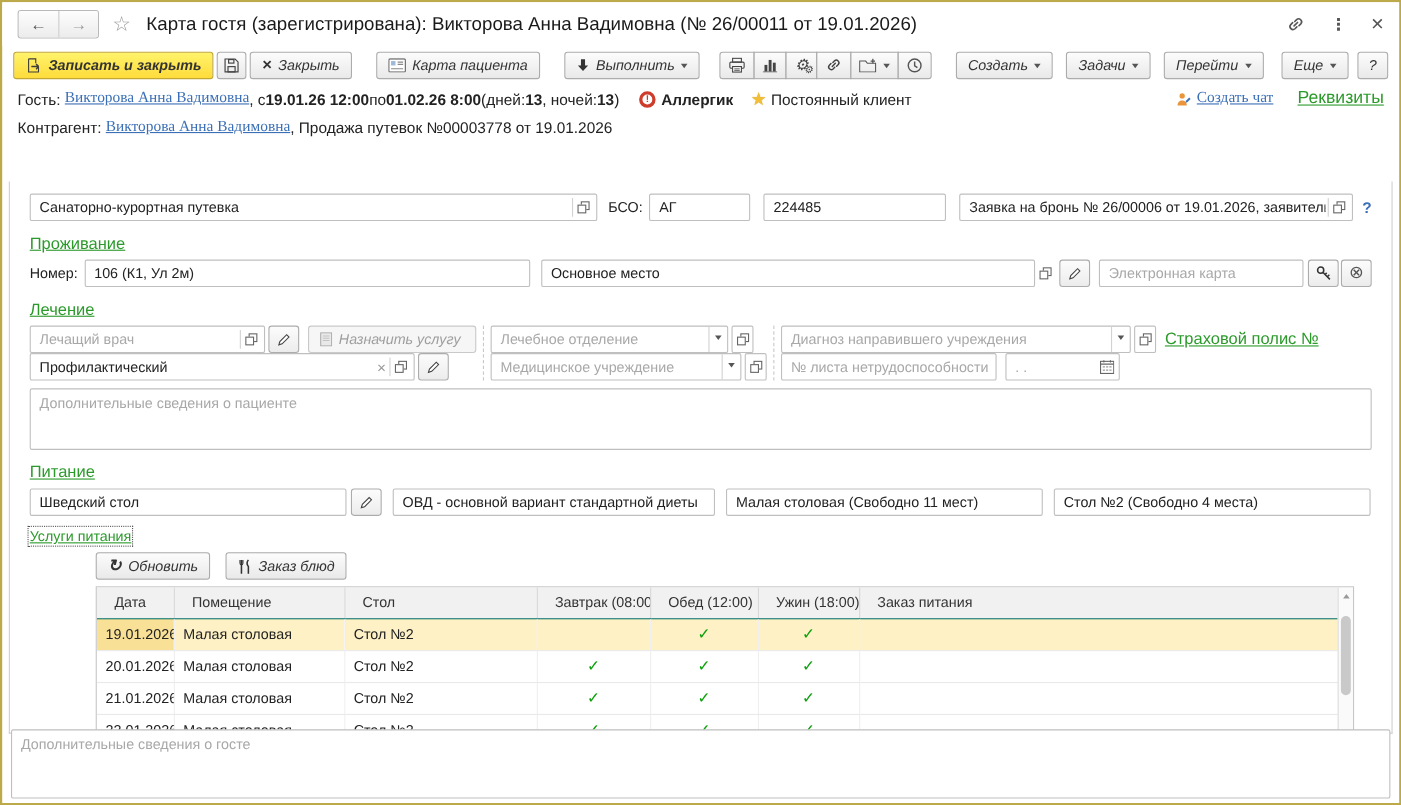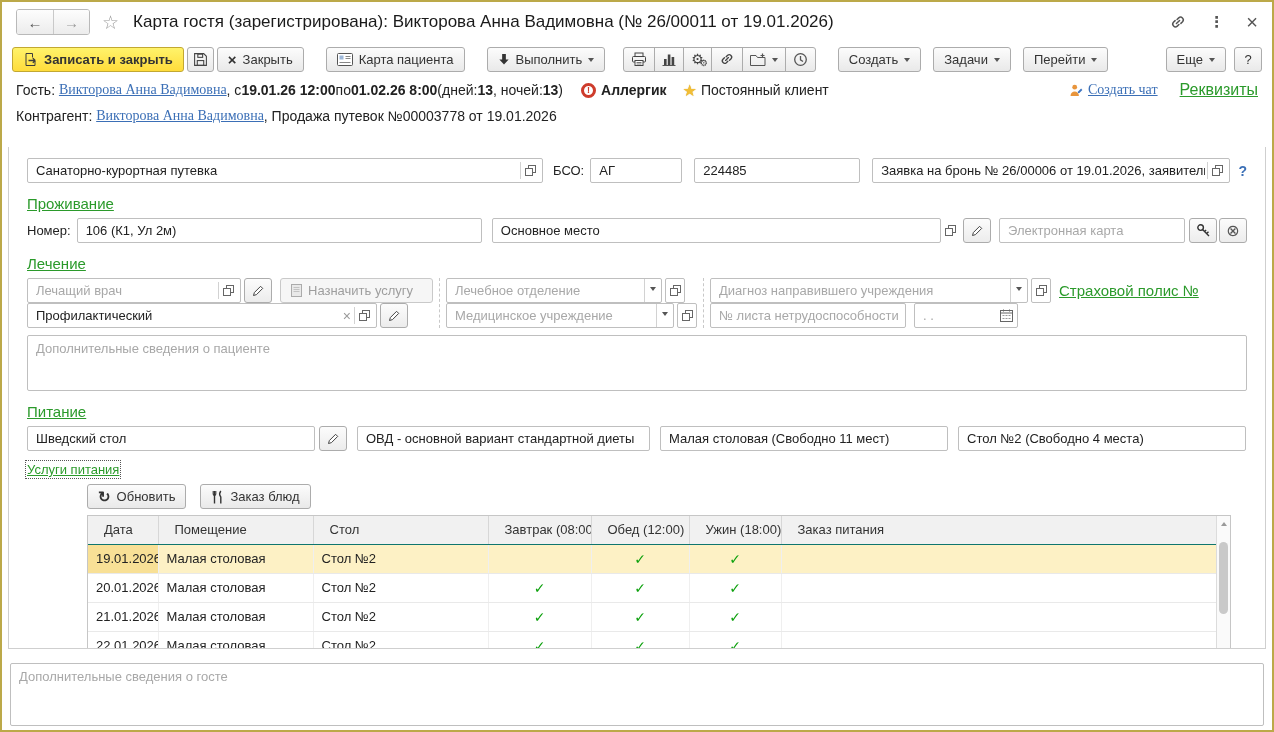--- a/index.html
+++ b/index.html
@@ -16,21 +16,21 @@
   .navgrp .nbtn+.nbtn{border-left:1px solid #C9C9C9;color:#9a9a9a;}
   .fav{font-size:19px;color:#9a9a9a;margin-left:12px;}
   .wtitle{font-size:17px;color:#1a1a1a;margin-left:14px;white-space:nowrap;}
   .tb-actions{margin-left:auto;display:flex;align-items:center;gap:22px;}
   .tb-actions .a{color:#555;cursor:pointer;display:flex;align-items:center;}
   .dots{font-size:15px;font-weight:bold;color:#555;letter-spacing:0;}
   .closex{font-size:20px;color:#555;line-height:1;}
   
   .toolbar{position:absolute;top:42px;left:0;right:0;height:30px;display:flex;align-items:center;padding:0 10px;}
   .btn{display:inline-flex;align-items:center;gap:6px;height:25px;padding:0 10px;border:1px solid #ACACAC;border-radius:3px;
-       background:linear-gradient(#FCFCFC,#E9E9E9);font-size:13px;color:#333;cursor:pointer;white-space:nowrap;}
+       background:linear-gradient(#FCFCFC,#E9E9E9);font-size:13px;color:#333;cursor:pointer;white-space:nowrap;font-style:italic;}
   .btn-primary{background:linear-gradient(#FFF36B,#FFDC3B);border-color:#C2A832;font-weight:bold;}
   .btn-sqi{padding:0 5px;}
   .btn.dis{color:#9E9E9E;background:#F6F6F6;border-color:#C9C9C9;cursor:default;}
   .car{display:inline-block;width:0;height:0;border:3.5px solid transparent;border-top:4.5px solid #555;margin-top:4px;}
   .seg{display:flex;margin-left:18px;}
   .seg .btn{border-radius:0;margin-left:-1px;padding:0 7px;}
   .seg .btn:first-child{border-radius:3px 0 0 3px;margin-left:0;}
   .seg .btn:last-child{border-radius:0 3px 3px 0;}
   .gear-wrap{position:relative;font-size:14px;color:#444;line-height:1;}
   .gear-wrap .g2{position:absolute;font-size:9px;right:-4px;bottom:-2px;}
@@ -47,21 +47,21 @@
   .star-gold{color:#F2BE36;font-size:16px;margin:0 4px 0 16px;text-shadow:0 0 1px #C89A20;}
   .req{font-size:16px;margin-left:22px;}
   
   .tabzone{position:absolute;top:131px;left:6px;right:6px;height:24px;}
   .tabzone::after{content:"";position:absolute;left:0;right:0;bottom:0;border-bottom:1px solid #BDBDBD;}
   .tabs{display:flex;align-items:flex-end;height:24px;padding-left:12px;position:relative;z-index:2;}
   .tab{padding:3px 12px 4px;border:1px solid #B9B9B9;border-bottom:none;background:#FAFAFA;height:21px;
        display:flex;align-items:center;margin-right:2px;cursor:pointer;color:#333;}
   .tab.active{background:#fff;height:24px;border-bottom:1px solid #fff;margin-bottom:-1px;}
   
-  .panel{position:absolute;top:145px;left:6px;right:6px;height:502px;border:1px solid #CFCFCF;border-top:none;background:#fff;
+  .panel{position:absolute;top:163px;left:6px;right:6px;height:502px;border:1px solid #CFCFCF;border-top:none;background:#fff;
          padding:9px 18px 0;overflow:hidden;}
   .frow{display:flex;align-items:center;}
   .field{display:flex;align-items:center;height:25px;border:1px solid #BFBFBF;border-radius:2px;background:#fff;padding:0 2px 0 6px;}
   .field input{border:none;outline:none;background:transparent;flex:1;min-width:0;font:inherit;font-size:13px;color:#222;padding:0 2px;}
   .field input::placeholder{color:#A8A8A8;opacity:1;}
   .fdiv{align-self:stretch;border-left:1px solid #D2D2D2;margin:3px 0;}
   .ico-open{position:relative;width:11px;height:11px;display:inline-block;margin:0 4px;cursor:pointer;flex:none;}
   .ico-open::before{content:"";position:absolute;right:0;top:0;width:6px;height:6px;border:1px solid #666;}
   .ico-open::after{content:"";position:absolute;left:0;bottom:0;width:6px;height:6px;border:1px solid #666;background:#fff;}
   .btn-sq{width:28px;height:25px;border:1px solid #ACACAC;border-radius:3px;background:linear-gradient(#FCFCFC,#ECECEC);

